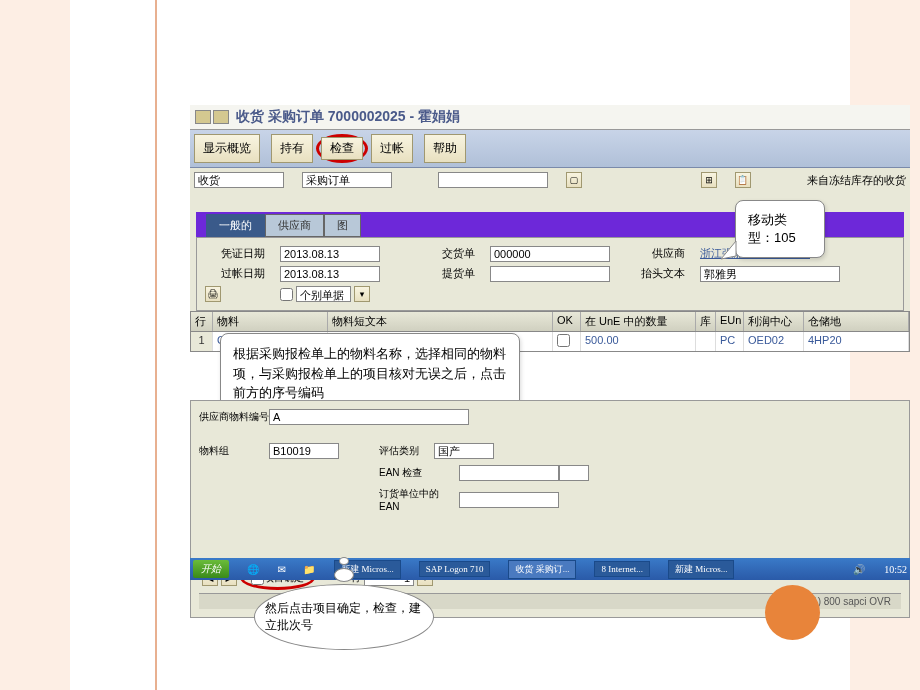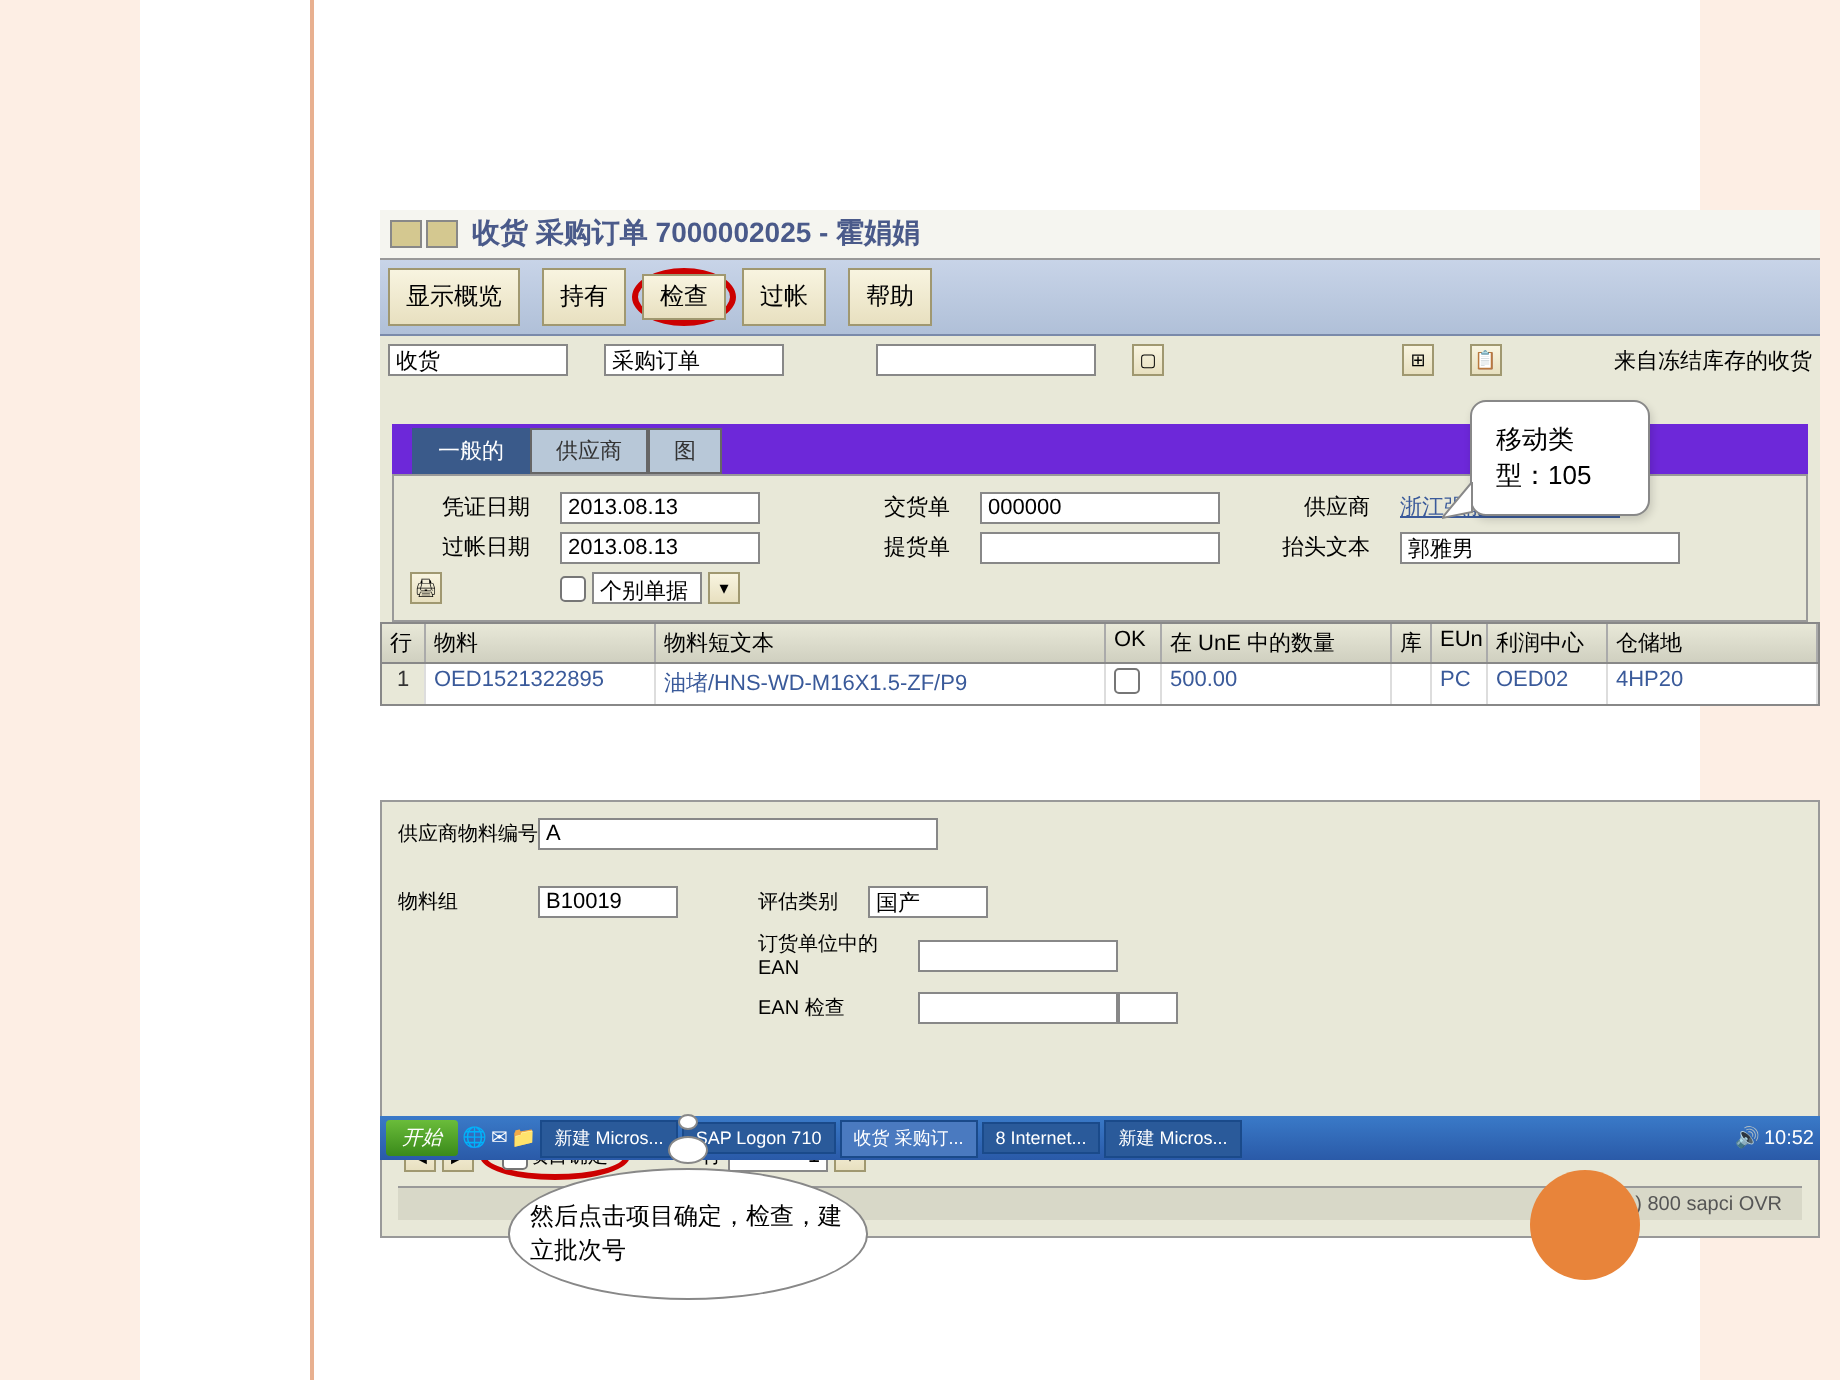--- a/index.html
+++ b/index.html
@@ -29,21 +29,21 @@
 .grid-row > div { border-right: 1px solid #ddd; padding: 2px 4px; color: #3a5a9a; }
 .callout { position: absolute; background: #fff; border: 1px solid #888; border-radius: 8px; padding: 10px 12px; font-size: 13px; box-shadow: 1px 2px 4px rgba(0,0,0,0.15); }
 .callout1 { top: 200px; right: 25px; width: 90px; }
 .callout2 { top: 333px; left: 150px; width: 300px; line-height: 1.5; }
 .bottom-panel { position: absolute; top: 400px; left: 120px; width: 720px; border: 1px solid #999; background: #e8e8d8; padding: 8px; font-size: 10px; }
 .bp-row { display: flex; margin-bottom: 6px; align-items: center; }
 .bp-row label { width: 70px; }
 .footer-bar { display: flex; align-items: center; gap: 3px; padding: 3px; background: #e8e8d8; border-top: 1px solid #aaa; margin-top: 50px; }
 .red-ellipse { display: inline-flex; align-items: center; border: 3px solid #cc0000; border-radius: 50%; padding: 2px 8px; }
 .status-bar { text-align: right; padding: 2px 10px; font-size: 10px; color: #555; background: #d8d8c8; border-top: 1px solid #999; }
-.taskbar { position: absolute; bottom: 110px; left: 120px; width: 720px; height: 22px; background: linear-gradient(#3a7ac8, #2a5aa8); display: flex; align-items: center; color: #fff; font-size: 10px; gap: 2px; padding: 0 3px; }
+.taskbar { position: absolute; bottom: 110px; left: 120px; width: 720px; height: 22px; background: linear-gradient(#3a7ac8, #2a5aa8); display: flex; align-items: center; color: #fff; font-size: 10px; gap: 18px; padding: 0 3px; font-family: Liberation Serif, serif; }
 .start-btn { background: linear-gradient(#6abc3a, #3a8a1a); padding: 2px 8px; border-radius: 2px; font-style: italic; }
 .tb-item { background: #2a5a9a; padding: 2px 6px; border: 1px solid #1a4a8a; font-size: 9px; }
 .cloud { position: absolute; bottom: 40px; left: 184px; width: 180px; text-align: left; font-size: 12px; }
 .cloud-text { background: #fff; border: 1px solid #888; border-radius: 50%; padding: 15px 10px; line-height: 1.4; }
 .cloud-bubble { width: 20px; height: 14px; border: 1px solid #888; border-radius: 50%; background: #fff; margin: 2px auto; }
 .orange-dot { position: absolute; bottom: 50px; right: 30px; width: 55px; height: 55px; background: #e8843a; border-radius: 50%; }
 </style>
 </head>
 <body>
 
@@ -143,43 +143,46 @@
     </div>
   </div>
 
   <div class="callout callout1">
     <div>移动类型：105</div>
     <svg style="position:absolute;left:-15px;top:40px" width="20" height="20">
         <polygon points="15,0 15,15 0,18" fill="#fff" stroke="#888"></polygon>
       </svg>
   </div>
 
+  <div class="callout callout2">
+    <div>根据采购报检单上的物料名称，选择相同的物料项，与采购报检单上的项目核对无误之后，点击前方的序号编码</div>
+  </div>
 
   <div class="bottom-panel">
     <div class="bp-row">
       <label>供应商物料编号</label>
       <input class="sap-input" style="width: 200px;" value="A">
     </div>
     <div class="bp-row" style="margin-top:18px">
       <label>物料组</label>
       <input class="sap-input" style="width: 70px;" value="B10019">
       <span style="width:40px"></span>
       <label style="width:55px">评估类别</label>
       <input class="sap-input" style="width: 60px;" value="国产">
     </div>
     <div class="bp-row">
       <span style="width:180px"></span>
-      <label style="width:80px">订货单位中的 EAN</label>
-      <input class="sap-input" style="width: 100px;">
-    </div>
-    <div class="bp-row">
-      <span style="width:180px"></span>
       <label style="width:80px">EAN 检查</label>
       <input class="sap-input" style="width: 100px;">
       <input class="sap-input" style="width: 30px;">
+    </div>
+    <div class="bp-row">
+      <span style="width:180px"></span>
+      <label style="width:80px">订货单位中的 EAN</label>
+      <input class="sap-input" style="width: 100px;">
     </div>
 
     <div class="footer-bar">
       <button class="small-btn">◀</button>
       <button class="small-btn">▶</button>
       <span class="red-ellipse">
         <input type="checkbox" style="">
         <span style="font-size:10px">项目确定</span>
       </span>
       <span style="width:30px"></span>

